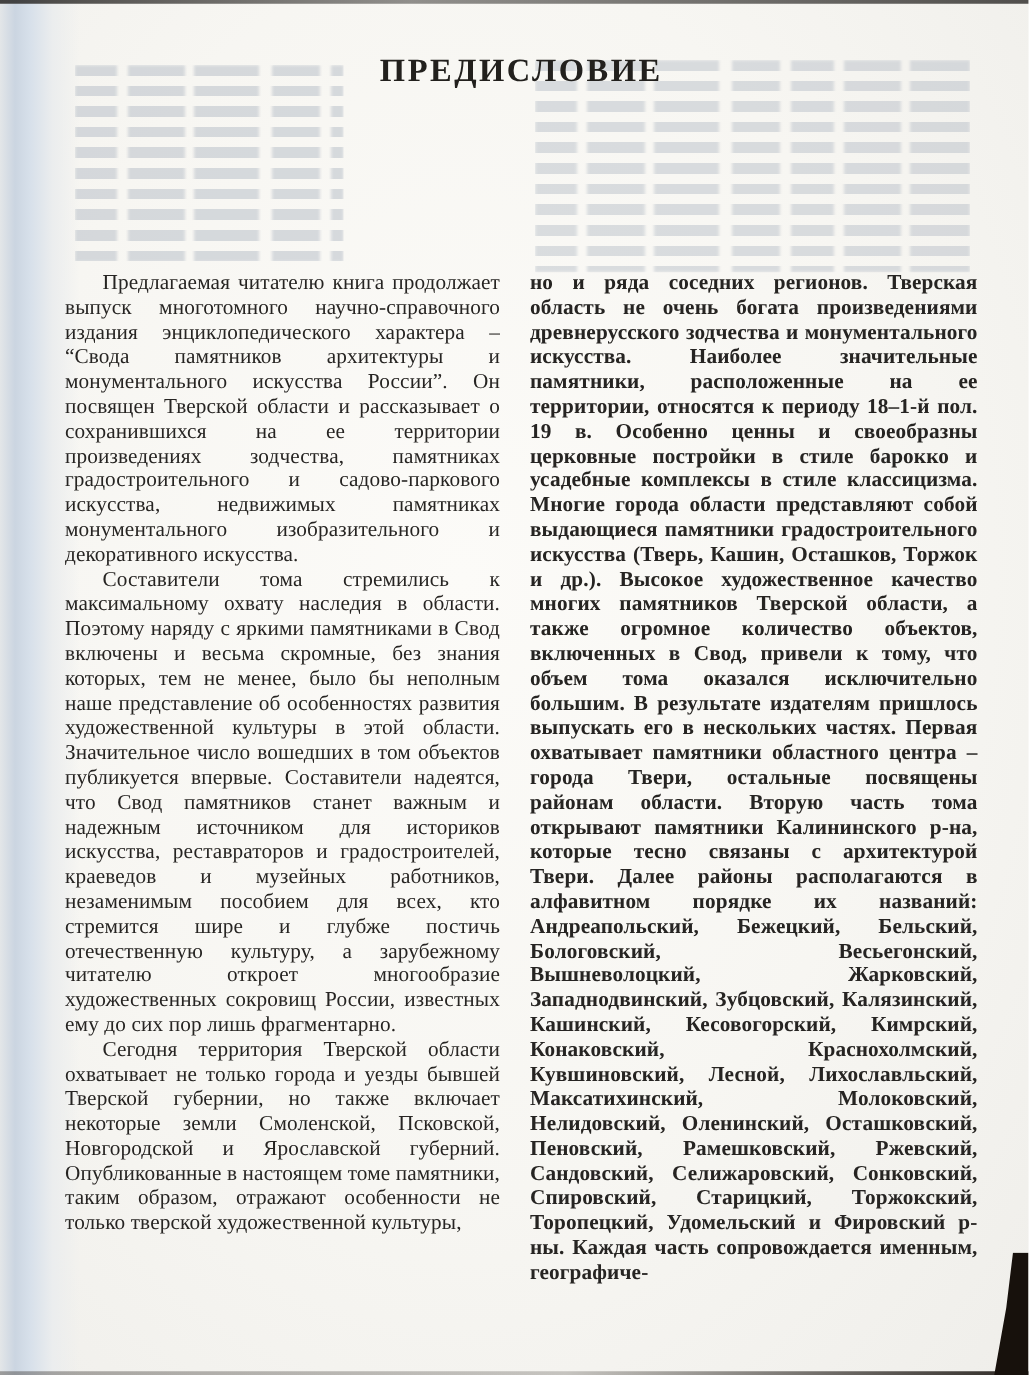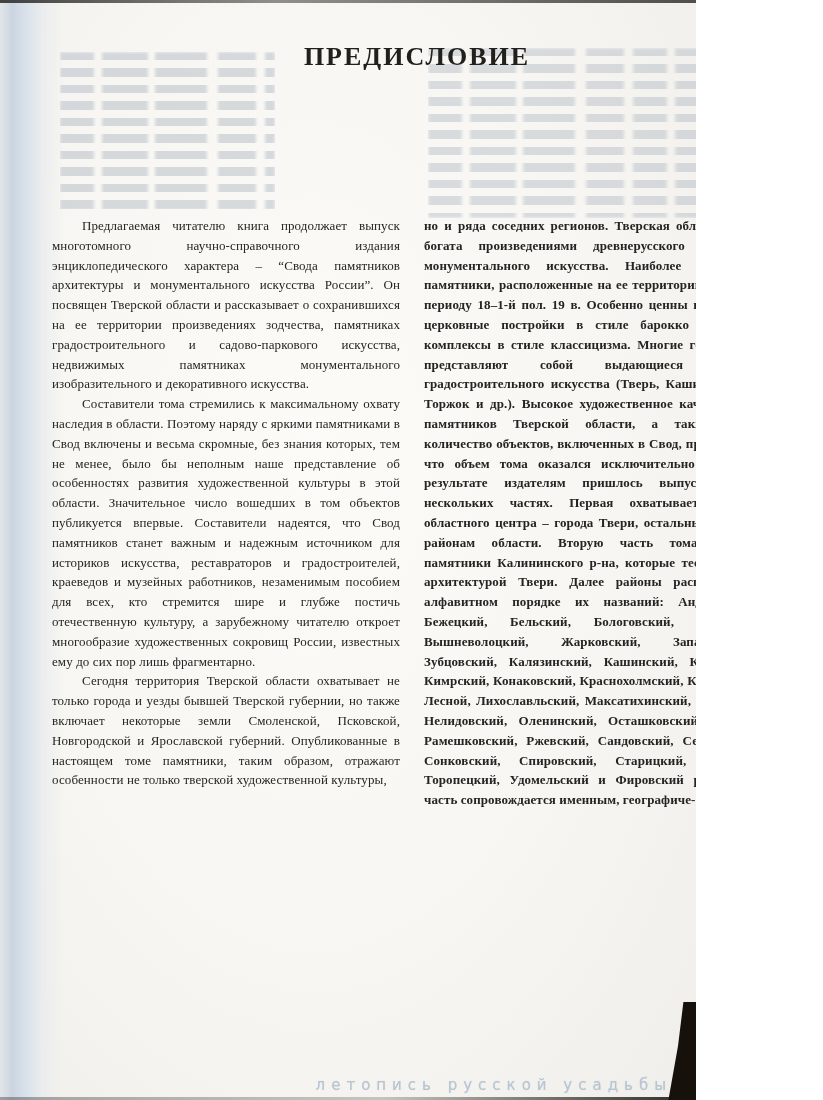--- a/index.html
+++ b/index.html
@@ -5,21 +5,21 @@
   html, body {
     margin: 0;
     padding: 0;
     width: 823px;
     height: 1100px;
     overflow: hidden;
     font-family: "Liberation Serif", "DejaVu Serif", serif;
   }
   .scan {
     position: relative;
-    width: 696px;
+    width: 823px;
     height: 1100px;
     background:
       radial-gradient(ellipse at 45% 42%, #fcfbf8 0%, #f7f6f2 55%, #efeeea 100%);
     overflow: hidden;
   }
   
   .edge-top {
     position: absolute; left: 0; top: 0;
     width: 100%; height: 3px;
     background: linear-gradient(90deg, rgba(40,38,36,.85), rgba(60,58,55,.55) 40%, rgba(40,38,36,.8));
@@ -78,21 +78,21 @@
   }
   .columns {
     position: absolute;
     left: 52px; top: 216px;
     width: 730px;
     display: flex;
     gap: 24px;
   }
   .col {
     color: #262422;
-    font-size: 13px;
+    font-size: 17px;
     line-height: 19.8px;
     text-align: justify;
     letter-spacing: .1px;
     hyphens: auto;
     -webkit-hyphens: auto;
   }
   .col-left  { width: 348px; }
   .col-right { width: 358px; }
   .col p { margin: 0; text-indent: 30px; }
   .col p.noindent { text-indent: 0; font-weight: bold; }
@@ -126,19 +126,18 @@
     <div class="col col-left">
       <p>Предлагаемая читателю книга продолжает выпуск многотомного научно-справочного издания энциклопедического характера – “Свода памятников архитектуры и монументального искусства России”. Он посвящен Тверской области и рассказывает о сохранившихся на ее территории произведениях зодчества, памятниках градостроительного и садово-паркового искусства, недвижимых памятниках монументального изобразительного и декоративного искусства.</p>
       <p>Составители тома стремились к максимальному охвату наследия в области. Поэтому наряду с яркими памятниками в Свод включены и весьма скромные, без знания которых, тем не менее, было бы неполным наше представление об особенностях развития художественной культуры в этой области. Значительное число вошедших в том объектов публикуется впервые. Составители надеятся, что Свод памятников станет важным и надежным источником для историков искусства, реставраторов и градостроителей, краеведов и музейных работников, незаменимым пособием для всех, кто стремится шире и глубже постичь отечественную культуру, а зарубежному читателю откроет многообразие художественных сокровищ России, известных ему до сих пор лишь фрагментарно.</p>
       <p>Сегодня территория Тверской области охватывает не только города и уезды бывшей Тверской губернии, но также включает некоторые земли Смоленской, Псковской, Новгородской и Ярославской губерний. Опубликованные в настоящем томе памятники, таким образом, отражают особенности не только тверской художественной культуры,</p>
     </div>
     <div class="col col-right">
       <p class="noindent">но и ряда соседних регионов. Тверская область не очень богата произведениями древнерусского зодчества и монументального искусства. Наиболее значительные памятники, расположенные на ее территории, относятся к периоду 18–1-й пол. 19 в. Особенно ценны и своеобразны церковные постройки в стиле барокко и усадебные комплексы в стиле классицизма. Многие города области представляют собой выдающиеся памятники градостроительного искусства (Тверь, Кашин, Осташков, Торжок и др.). Высокое художественное качество многих памятников Тверской области, а также огромное количество объектов, включенных в Свод, привели к тому, что объем тома оказался исключительно большим. В результате издателям пришлось выпускать его в нескольких частях. Первая охватывает памятники областного центра – города Твери, остальные посвящены районам области. Вторую часть тома открывают памятники Калининского р-на, которые тесно связаны с архитектурой Твери. Далее районы располагаются в алфавитном порядке их названий: Андреапольский, Бежецкий, Бельский, Бологовский, Весьегонский, Вышневолоцкий, Жарковский, Западнодвинский, Зубцовский, Калязинский, Кашинский, Кесовогорский, Кимрский, Конаковский, Краснохолмский, Кувшиновский, Лесной, Лихославльский, Максатихинский, Молоковский, Нелидовский, Оленинский, Осташковский, Пеновский, Рамешковский, Ржевский, Сандовский, Селижаровский, Сонковский, Спировский, Старицкий, Торжокский, Торопецкий, Удомельский и Фировский р-ны. Каждая часть сопровождается именным, географиче-</p>
     </div>
   </div>
 
-  <div class="watermark">летопись русской усадьбы</div>
 
   <div class="edge-top"></div>
   <div class="edge-bottom"></div>
   <div class="corner-black"></div>
 
 </div>
 
 </body></html>

